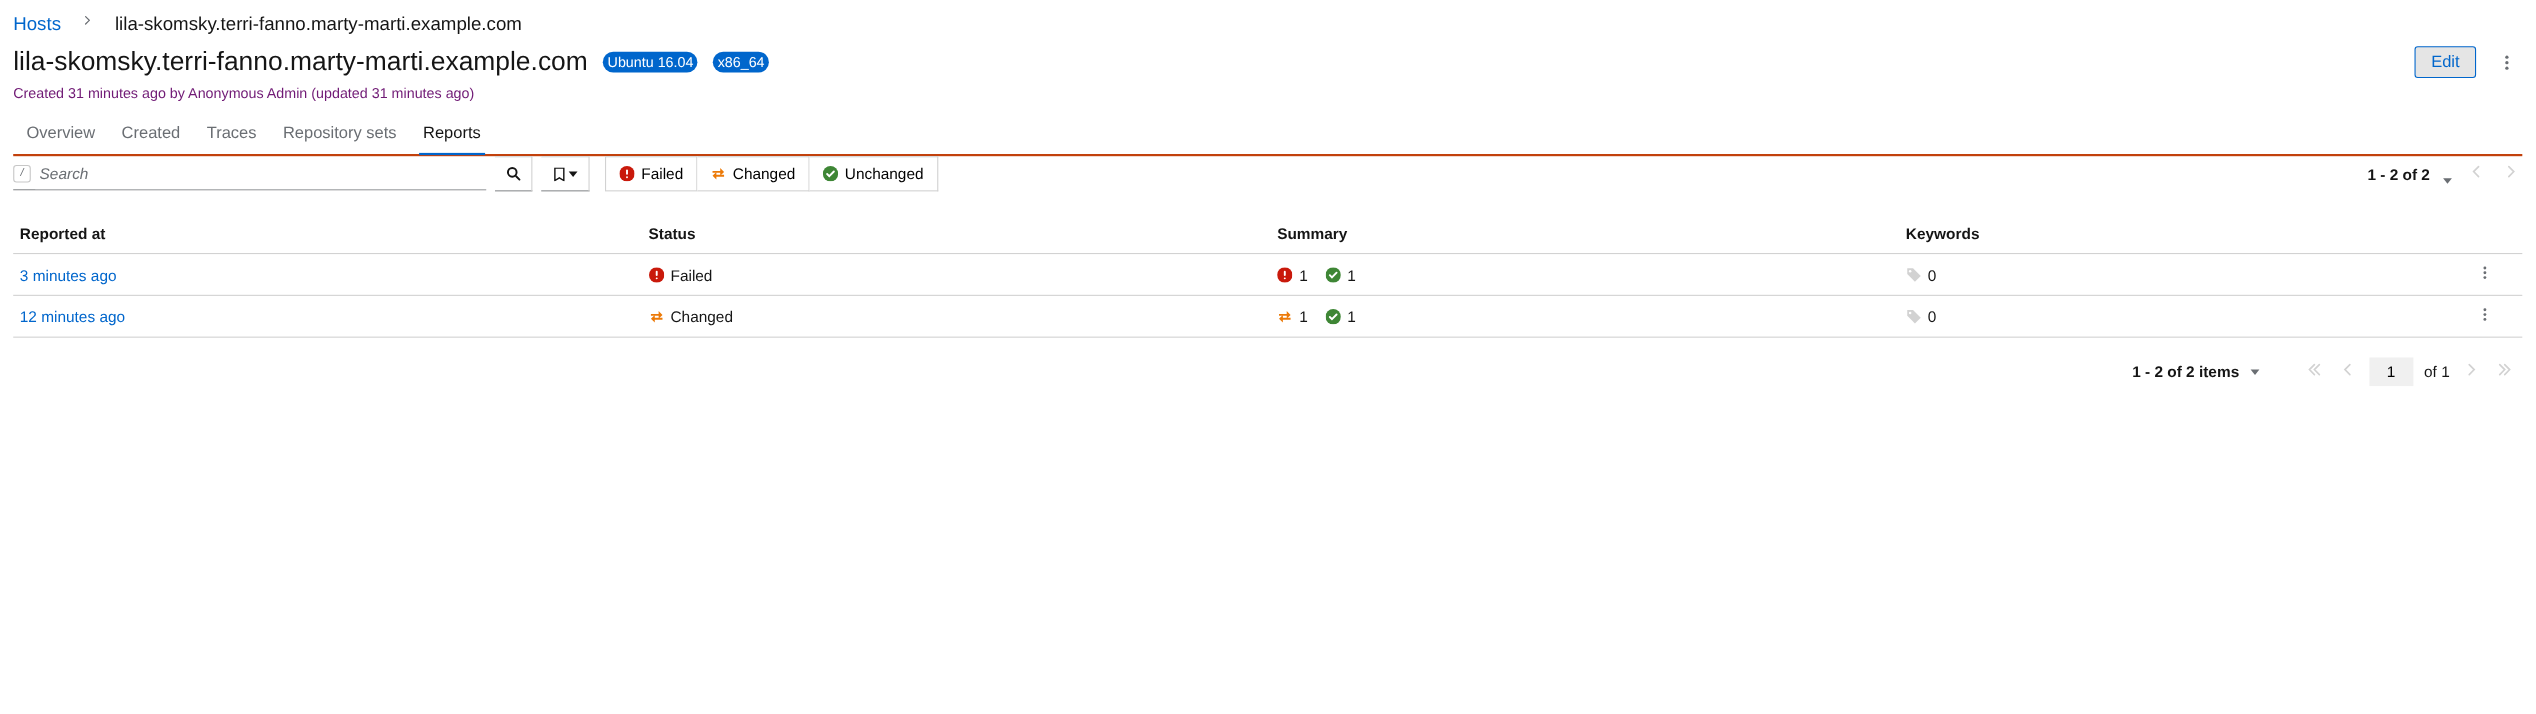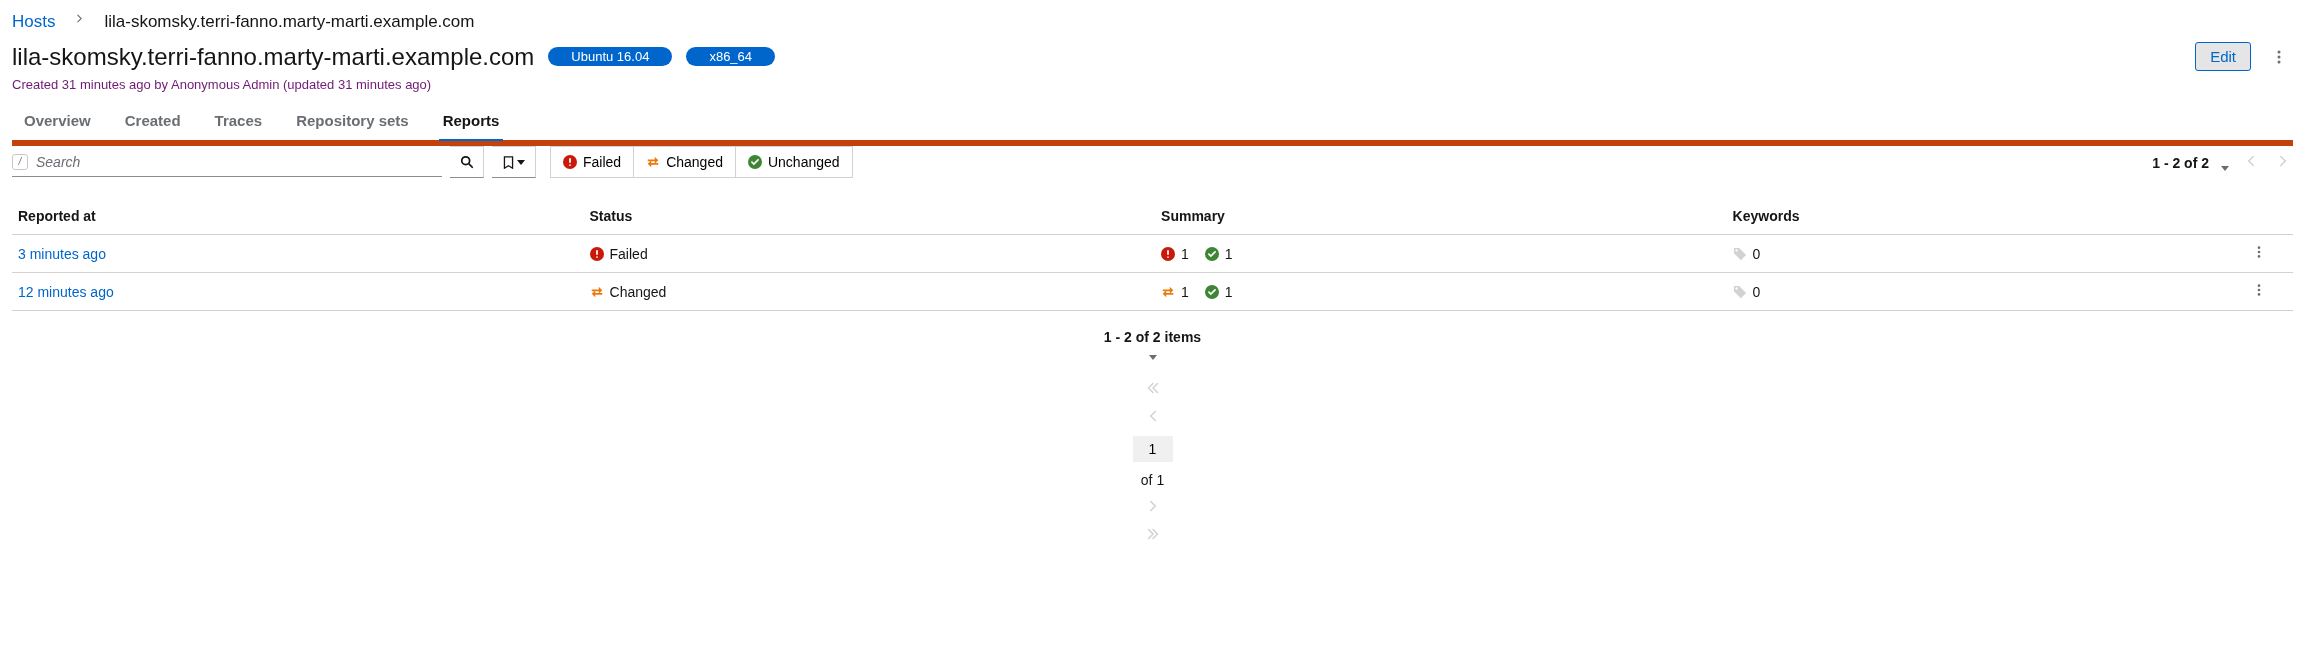--- a/index.html
+++ b/index.html
@@ -6,29 +6,29 @@
   body { font-family: "RedHatText", "Helvetica Neue", Arial, sans-serif; font-size: 14px; color: #151515; background: #fff; }
   a { color: #0066cc; text-decoration: none; }
 
   .page { padding: 12px; }
 
   .breadcrumb { display: flex; align-items: flex-start; gap: 20px; font-size: 17px; margin-bottom: 10px; color: #151515;}
   .breadcrumb .sep { color: #6a6e73; font-size: 12px; }
 
   .title-row { display: flex; align-items: center; gap: 14px; }
   .title-row h1 { font-size: 24px; font-weight: 400; }
-  .pill { display:inline-block; background:#0066cc; color:#fff; border-radius: 12px; padding: 2px 23px; font-size: 13px; }
+  .pill { display:inline-block; background:#0066cc; color:#fff; border-radius: 12px; padding: 2px 4px; font-size: 13px; }
   .title-spacer { flex: 1; }
   .edit-btn { border:1px solid #0066cc; color:#0066cc; background:#e5e5e5; padding:5px 14px; font-size:15px; border-radius:3px; cursor:pointer;}
   .kebab { display:inline-flex; align-items:center; justify-content:center; width:28px; height:28px; cursor:pointer; color:#6a6e73; }
   .kebab svg { width:16px; height:16px; }
 
   .subtitle { color:#701a75; font-size:13px; margin-top:6px; margin-bottom:10px; }
 
-  .tabs { display:flex; gap:26px; border-bottom:6px solid #c2410c; padding-left:8px;font-weight:bold;}
+  .tabs { display:flex; gap:16px; border-bottom:2px solid #c2410c; padding-left:8px;}
   .tab { padding:10px 4px; cursor:pointer; color:#6a6e73; font-size:15px; border-bottom:2px solid transparent; margin-bottom:-1px;}
   .tab.active { color:#151515; border-bottom:2px solid #0066cc; }
 
   .toolbar-row { display:flex; align-items:center; gap:8px; margin-top:0; }
   .search-wrap { flex:0 0 auto; width:430px; display:flex; border-bottom:1px solid #8a8d90; background:#fff; padding-left: 0px;}
   .slash { display:flex; align-items:center; justify-content:center; width:16px; height:16px; border:1px solid #c7c7c7; border-radius:3px; color:#6a6e73; font-size:10px; font-style:italic; align-self:center; margin-right:4px;}
   .search-input { flex:1; border:none; outline:none; padding:6px 4px; font-size:14px; color:#151515; }
   .search-input::placeholder { color:#6a6e73; font-style:italic; }
   .search-btn, .bookmark-btn { display:flex; align-items:center; justify-content:center; border:1px solid #d2d2d2; border-bottom:1px solid #8a8d90; background:#fff; cursor:pointer; height:32px;}
   .search-btn{ width:34px; border-left:none;}
@@ -47,21 +47,21 @@
   .icon svg { display:block; }
 
   .table { width:100%; margin-top:20px; }
   .table-header, .table-row { display:grid; grid-template-columns: 1fr 1fr 1fr 0.9fr 40px; align-items:center; padding:10px 6px; border-bottom:1px solid #d2d2d2; }
   .table-header { font-weight:600; font-size:14px; }
   .table-row { font-size:14px; }
   .cell-status, .cell-summary, .cell-keywords { display:flex; align-items:center; gap:6px; }
   .tag-icon { color:#d2d2d2; }
   .row-kebab { color:#6a6e73; width:24px; cursor:pointer; text-align:center;}
 
-  .footer-pager { display:flex; align-items:center; gap:10px; justify-content:flex-end; padding:18px 6px 4px; color:#151515;flex-direction:column;}
+  .footer-pager { display:flex; align-items:center; gap:10px; justify-content:flex-end; padding:18px 6px 4px; color:#151515;}
   .footer-pager .caret-down{ border-top-color:#6a6e73;}
   .page-input { width:40px; height:26px; text-align:center; border:none; background:#f0f0f0; font-size:14px;}
   .pg-btn { color:#d2d2d2; padding:0 4px; font-size:16px; cursor:default;}
 </style>
 </head>
 <body>
 
 <svg width="0" height="0" style="position:absolute">
   <symbol id="i-failed" viewBox="0 0 16 16">
       <circle cx="8" cy="8" r="8" fill="#c9190b"></circle>

